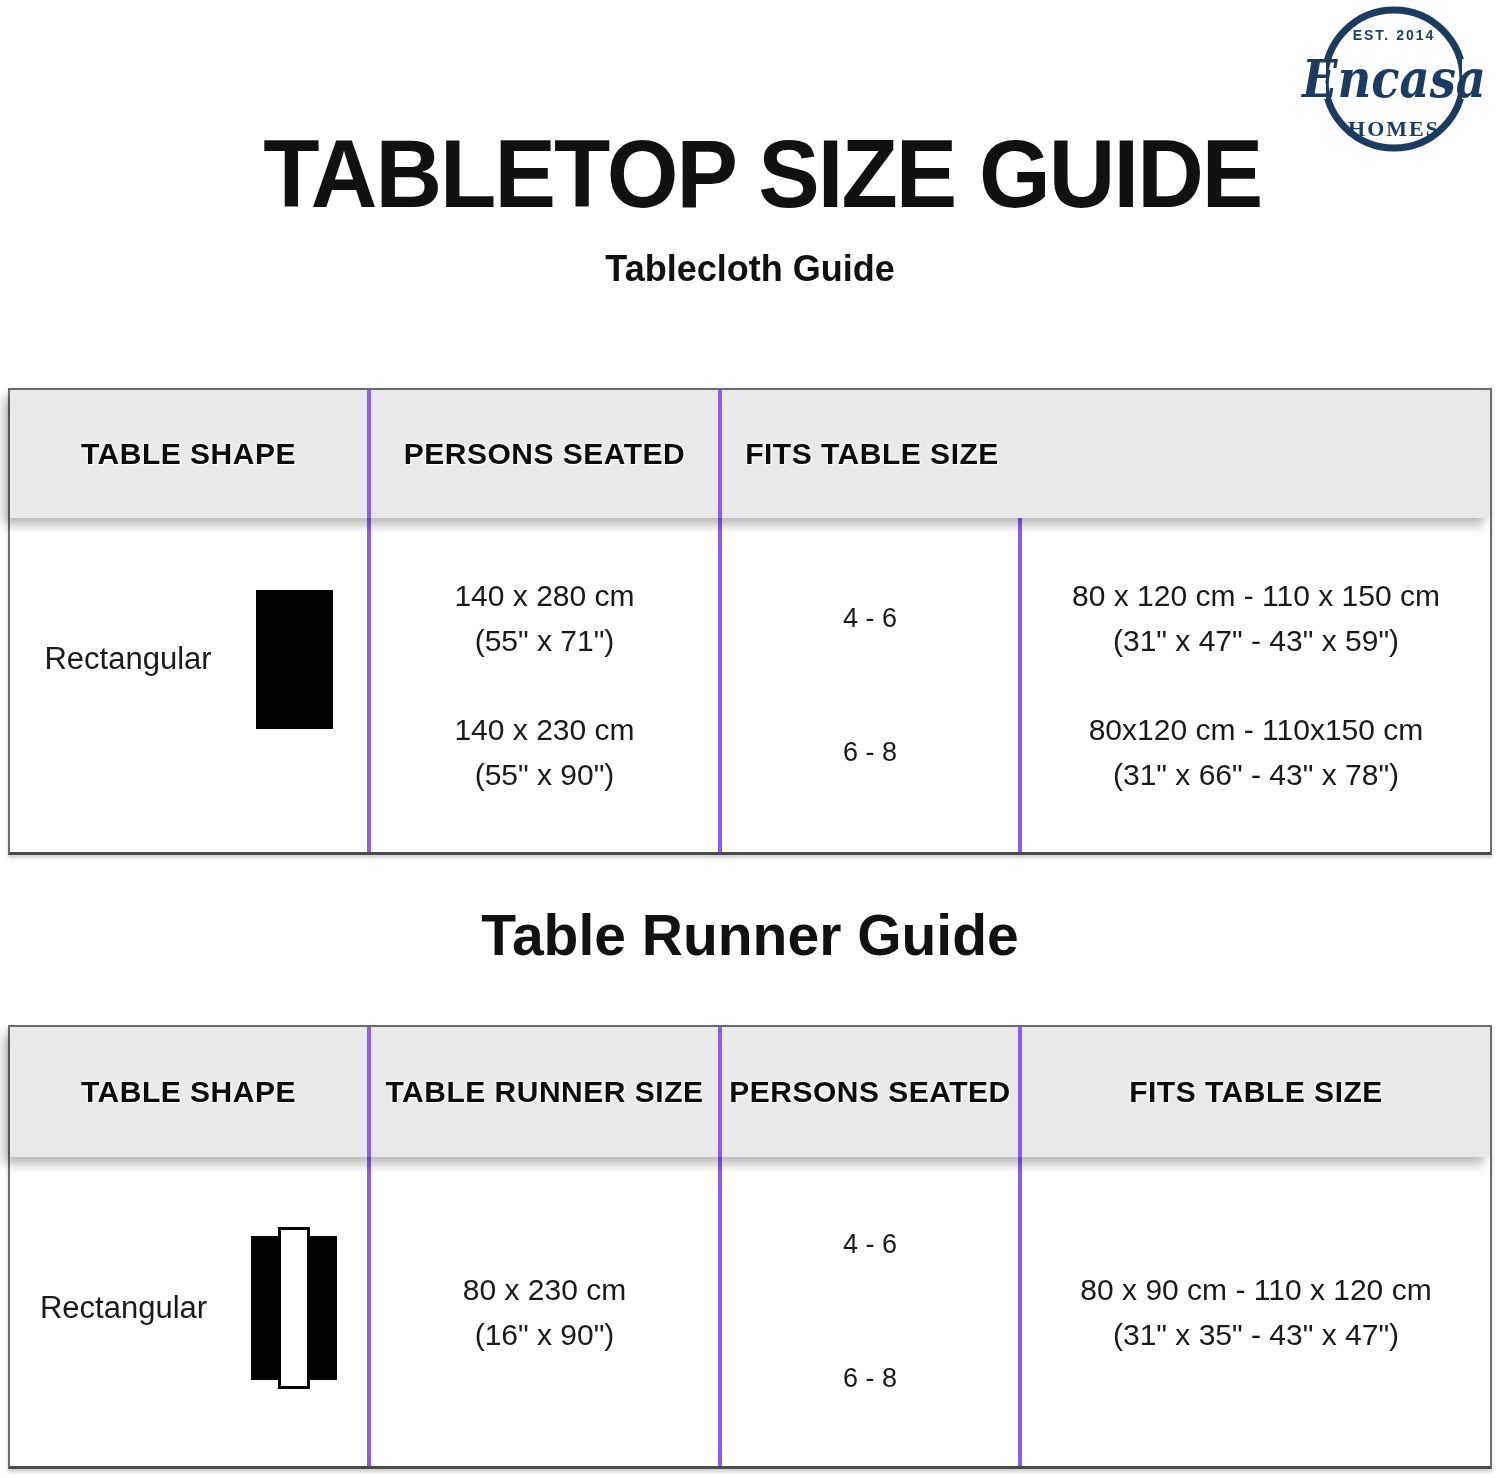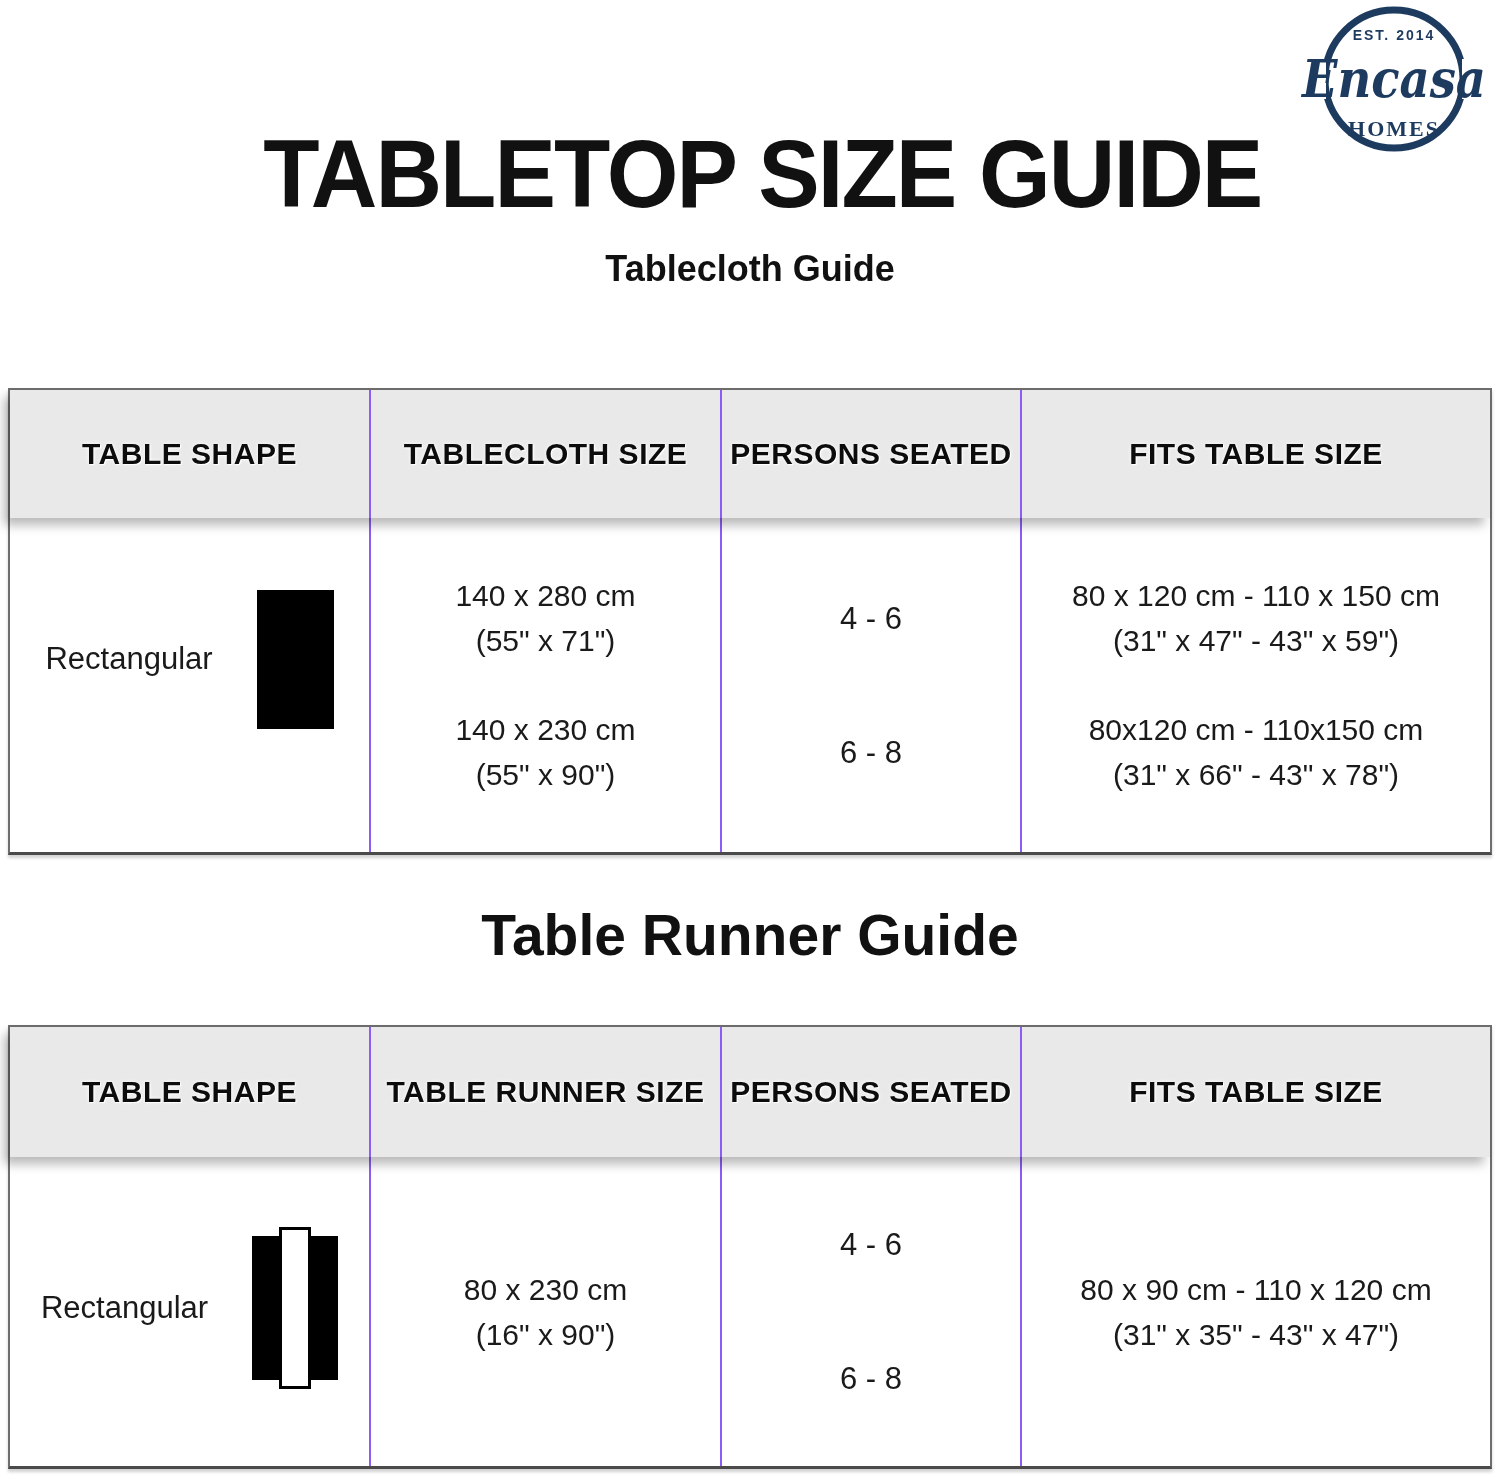--- a/index.html
+++ b/index.html
@@ -33,30 +33,30 @@
   .g-row{display:grid;grid-template-columns:361px 351px 300px 1fr;}
   .hdr{
     background:#e9e9e9;height:128px;position:relative;z-index:2;
     box-shadow:-6px 7px 10px rgba(0,0,0,.28);
   }
   .t2 .hdr{height:130px;}
   .bdy{background:#fff;height:334px;position:relative;z-index:1;}
   .t2 .bdy{height:309px;}
   .cell{
     display:flex;align-items:center;justify-content:center;box-sizing:border-box;
-    border-right:2px solid #8b5cf6;
+    border-right:4px solid #8b5cf6;
   }
   .cell:last-child{border-right:none;}
   .hcell{
     font-weight:bold;font-size:30px;letter-spacing:.5px;text-align:center;color:#0c0c0c;
     text-shadow:1px 1px 0 #fff,0 0 4px rgba(255,255,255,.9);
   }
   .vcell{flex-direction:column;gap:38px;font-size:30px;line-height:45px;text-align:center;color:#1a1a1a;}
   .block{min-height:96px;display:flex;flex-direction:column;justify-content:center;}
-  .persons{font-size:31px;}
+  .persons{font-size:27px;}
 
   
   .shape-cell{gap:44px;}
   .shape-inner{display:flex;align-items:center;gap:44px;transform:translateY(-26px);}
   .t2 .shape-inner{transform:translateY(-4px);}
   .shape-label{font-size:31px;color:#1a1a1a;}
   .rect-icon{width:77px;height:139px;background:#000;}
   .runner-icon{position:relative;width:86px;height:162px;}
   .runner-icon .table-part{position:absolute;left:0;right:0;top:9px;bottom:9px;background:#000;}
   .runner-icon .runner-part{
@@ -78,21 +78,20 @@
 </div>
 
 <div class="main-title">
   <span>TABLETOP SIZE GUIDE</span>
 </div>
 <div class="section-heading h-cloth">Tablecloth Guide</div>
 
 <div class="guide-table t1">
   <div class="g-row hdr">
     <div class="cell hcell">TABLE SHAPE</div>
-    <div class="cell hcell">TABLECLOTH SIZE</div>
     <div class="cell hcell">PERSONS SEATED</div>
     <div class="cell hcell">FITS TABLE SIZE</div>
   </div>
   <div class="g-row bdy">
     <div class="cell shape-cell">
       <div class="shape-inner">
         <span class="shape-label">Rectangular</span>
         <span class="rect-icon"></span>
       </div>
     </div>

